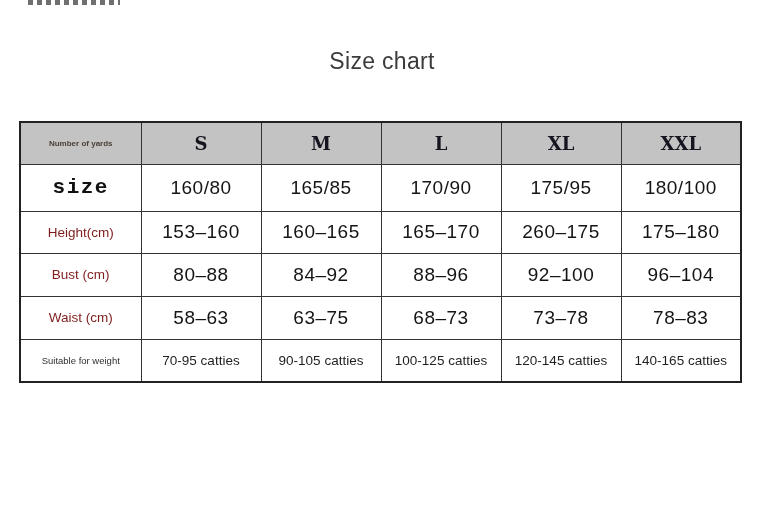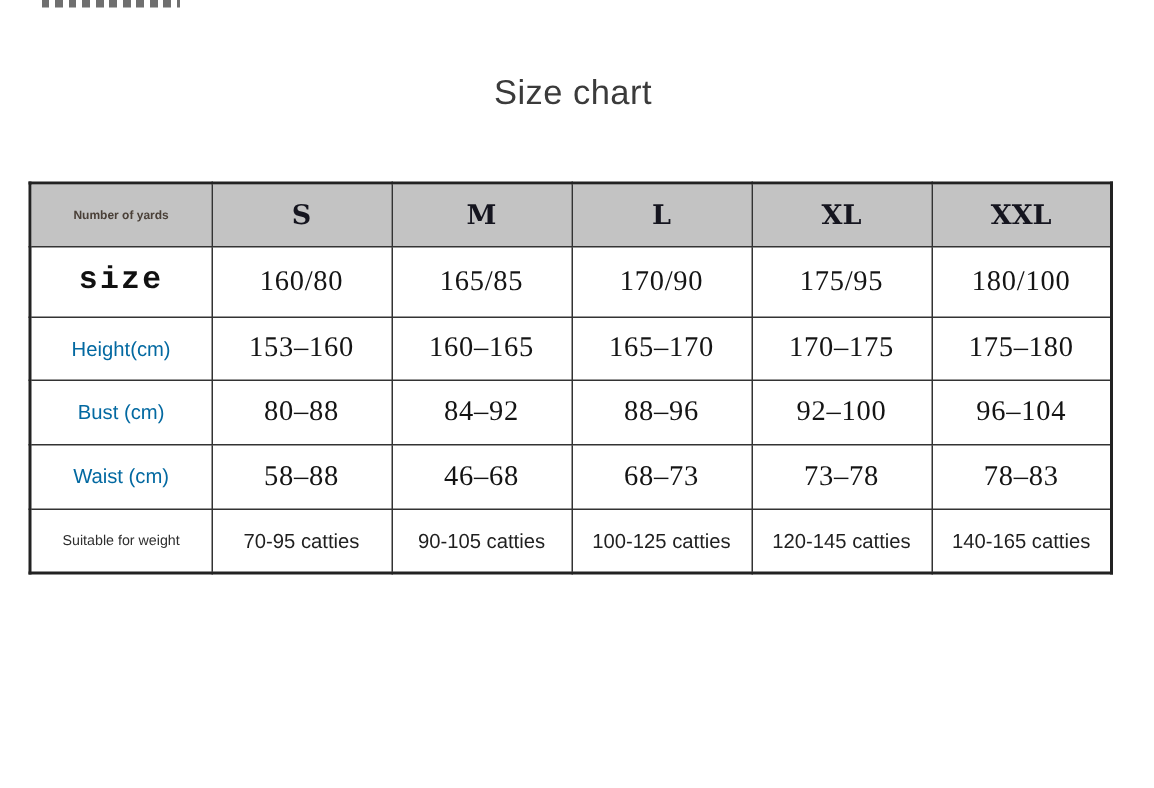--- a/index.html
+++ b/index.html
@@ -38,26 +38,26 @@
   .col-hdr {
     font-family:"DejaVu Serif", serif; font-size:18px; font-weight:600;
     color:#15151f;
   }
   .corner { font-size:8px; font-weight:700; color:#4a4038; }
 
   .lbl-size {
     font-family:"Liberation Mono", monospace; font-size:21px; font-weight:600;
     letter-spacing:1.5px; color:#111111;
   }
-  .lbl-std { font-size:13.5px; font-weight:400; color:#0369a1; }
+  .lbl-std { font-size:13.5px; font-weight:400; color:#7f1d1d; }
   .lbl-hip { font-size:8px;   font-weight:400; color:#2f2f2f; }
   .lbl-wgt { font-size:9.5px; font-weight:400; color:#2f2f2f;margin-left:32px; }
 
   .val-serif {
-    font-family:Liberation Serif, serif; font-size:19px; color:#141414;
+    font-family:Liberation Sans, sans-serif; font-size:19px; color:#141414;
     letter-spacing:.5px;
   }
   .val-sans { font-size:13.5px; color:#1f1f1f; }
 
   .note {
     position:absolute; top:461px; left:0; width:769px; text-align:center;
     font-size:13px; color:#5c5c5c;
   }
 </style>
 </head>
@@ -93,35 +93,35 @@
       <td class="val-serif">165/85</td>
       <td class="val-serif">170/90</td>
       <td class="val-serif">175/95</td>
       <td class="val-serif">180/100</td>
     </tr>
     <tr class="r-hgt">
       <td class="lbl-std">Height(cm)</td>
       <td class="val-serif">153–160</td>
       <td class="val-serif">160–165</td>
       <td class="val-serif">165–170</td>
-      <td class="val-serif">170–175</td>
+      <td class="val-serif">260–175</td>
       <td class="val-serif">175–180</td>
     </tr>
     <tr class="r-bust">
       <td class="lbl-std">Bust (cm)</td>
       <td class="val-serif">80–88</td>
       <td class="val-serif">84–92</td>
       <td class="val-serif">88–96</td>
       <td class="val-serif">92–100</td>
       <td class="val-serif">96–104</td>
     </tr>
     <tr class="r-waist">
       <td class="lbl-std">Waist (cm)</td>
-      <td class="val-serif">58–88</td>
-      <td class="val-serif">46–68</td>
+      <td class="val-serif">58–63</td>
+      <td class="val-serif">63–75</td>
       <td class="val-serif">68–73</td>
       <td class="val-serif">73–78</td>
       <td class="val-serif">78–83</td>
     </tr>
     <tr class="r-wgt">
       <td class="lbl-wgt">Suitable for weight</td>
       <td class="val-sans">70-95 catties</td>
       <td class="val-sans">90-105 catties</td>
       <td class="val-sans">100-125 catties</td>
       <td class="val-sans">120-145 catties</td>

